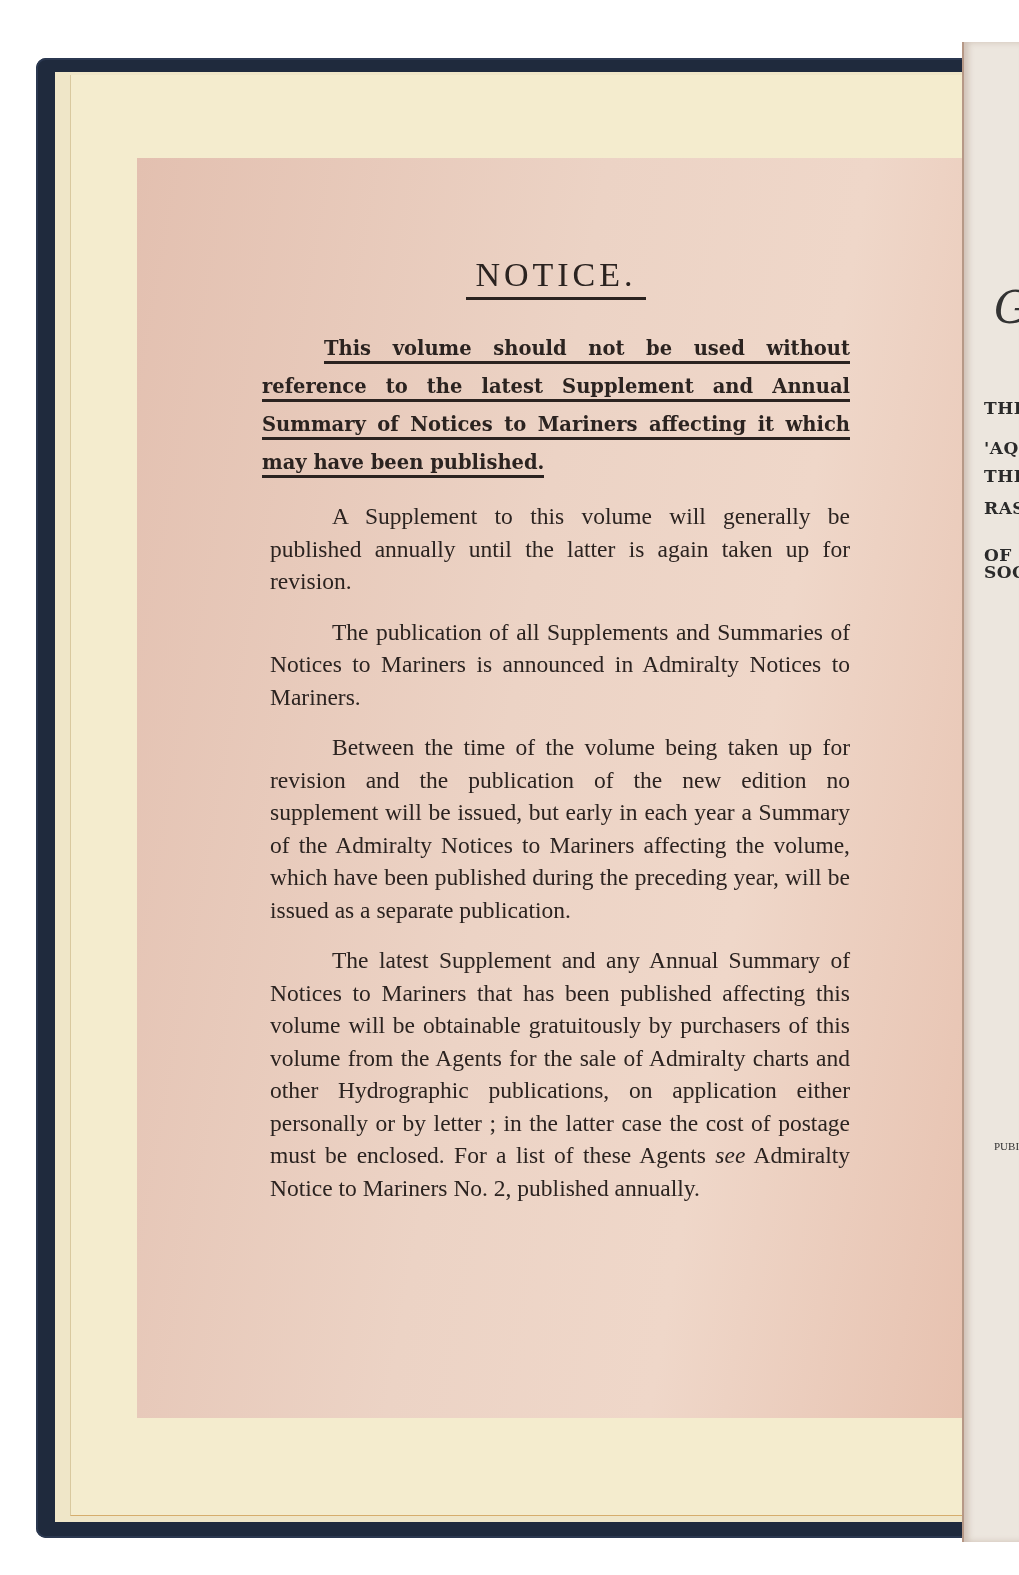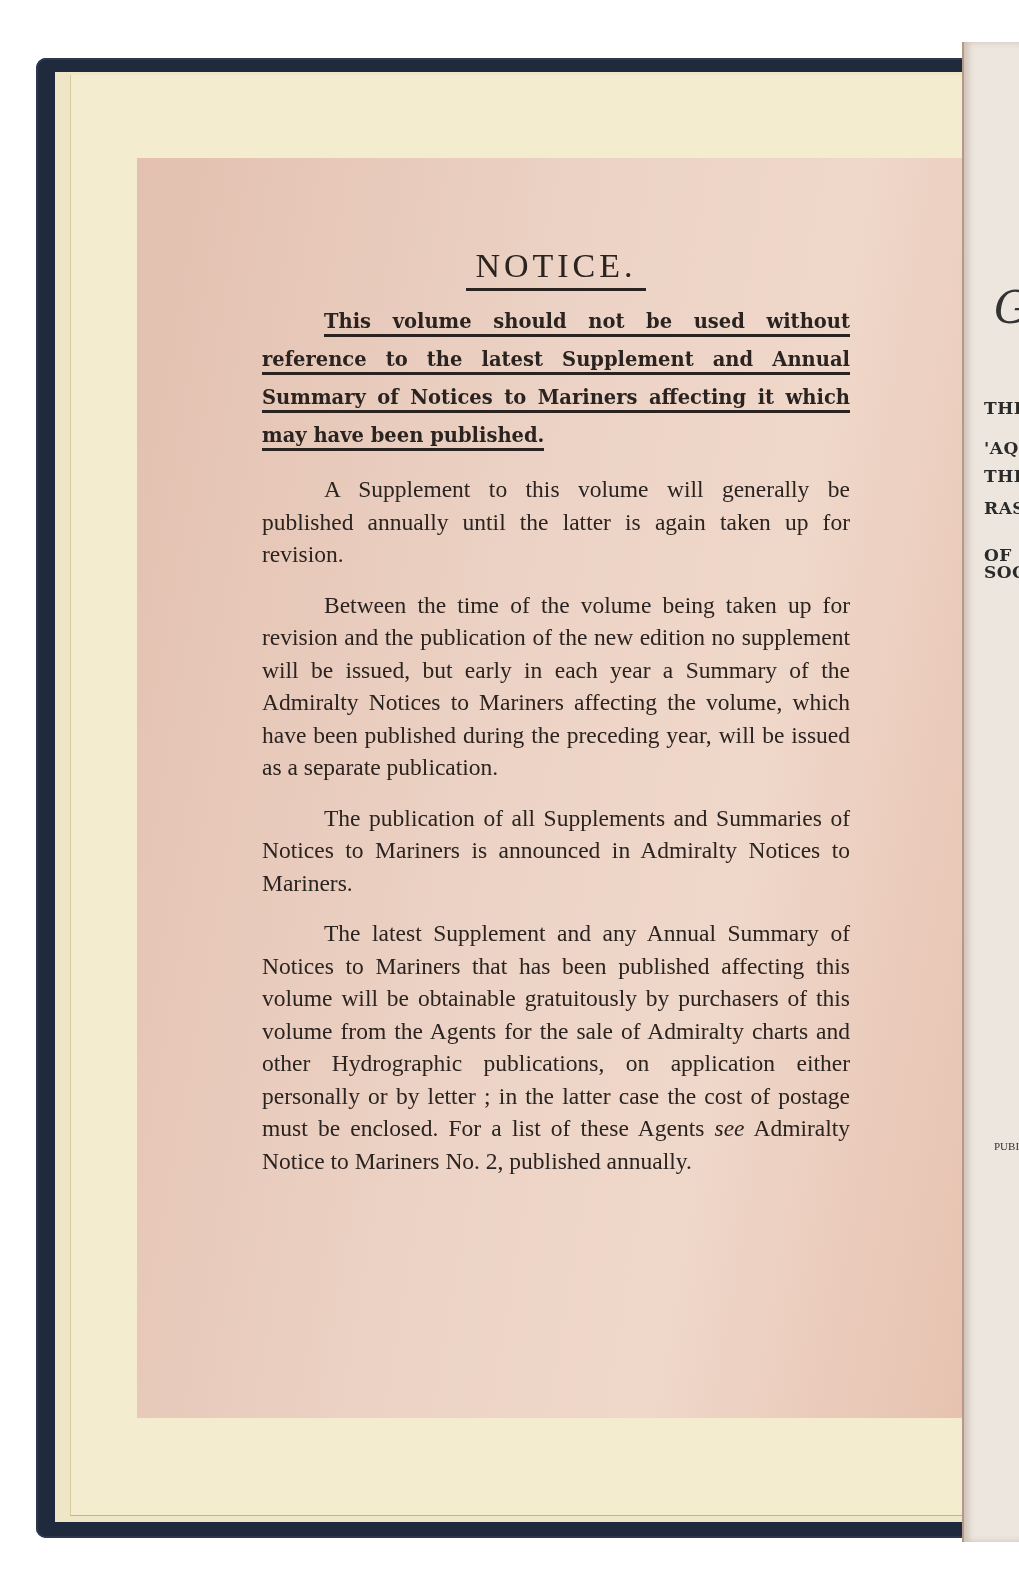--- a/index.html
+++ b/index.html
@@ -27,25 +27,25 @@
     background:#ece6de; border-left:2px solid #b69886;
     box-shadow: inset 4px 0 6px rgba(120,80,60,0.25);
   }
   .facing-text { position:absolute; left:20px; font-family:"DejaVu Serif", serif; color:#2a2a2a; font-size:17px; white-space:nowrap; letter-spacing:0.5px;font-weight:bold; }
   .facing-big { position:absolute; left:30px; top:240px; font-family:"DejaVu Serif", serif; font-style:italic; font-size:44px; color:#333; }
   .facing-pub { position:absolute; left:30px; top:1098px; font-family:Liberation Serif, serif; font-size:11px; color:#333; }
 
   .content { position:absolute; left:262px; top:245px; width:588px; font-family:"Liberation Serif", serif; color:#2b2320; }
   .title {
     text-align:center; font-size:34px; letter-spacing:4px; font-weight:normal;
-    margin:1px auto; width:180px; border-bottom:3px solid #2b2320; padding-bottom:2px; line-height:40px;
+    margin:10px auto; width:180px; border-bottom:3px solid #2b2320; padding-bottom:2px; line-height:40px;
   }
-  .warning { margin-top:12px; font-family:"DejaVu Serif", serif; font-weight:bold; font-size:19.5px; line-height:38px; text-align:justify; text-align-last:left; }
+  .warning { margin-top:30px; font-family:"DejaVu Serif", serif; font-weight:bold; font-size:19.5px; line-height:38px; text-align:justify; text-align-last:left; }
   .warning span { border-bottom:3px solid #2b2320; padding-bottom:1px; }
-  .para { font-size:23.5px; line-height:32.5px; text-align:justify; text-indent:62px; margin:18px 0 0 0; }
+  .para { font-size:23.5px; line-height:32.5px; text-align:justify; text-indent:62px; margin:18px 0 0 8px; }
   .para i { font-style:italic; }
 </style>
 </head>
 <body>
 
 <div class="cover"></div>
 <div class="endpaper"></div>
 <div class="leaf"></div>
 
 <div class="facing-page">
@@ -58,16 +58,16 @@
   <div class="facing-text" style="top:520px">SOCC</div>
   <div class="facing-pub">PUBI</div>
 </div>
 
 <div class="notice-slip"></div>
 
 <div class="content">
   <div class="title">NOTICE.</div>
   <div class="warning" style="text-indent:62px"><span>This volume should not be used without reference to the latest Supplement and Annual Summary of Notices to Mariners affecting it which may have been published.</span></div>
   <p class="para">A Supplement to this volume will generally be published annually until the latter is again taken up for revision.</p>
+  <p class="para">The publication of all Supplements and Summaries of Notices to Mariners is announced in Admiralty Notices to Mariners.</p>
   <p class="para">Between the time of the volume being taken up for revision and the publication of the new edition no supplement will be issued, but early in each year a Summary of the Admiralty Notices to Mariners affecting the volume, which have been published during the preceding year, will be issued as a separate publication.</p>
-  <p class="para">The publication of all Supplements and Summaries of Notices to Mariners is announced in Admiralty Notices to Mariners.</p>
   <p class="para"><span>The latest Supplement and any Annual Summary of Notices to Mariners that has been published affecting this volume will be obtainable gratuitously by purchasers of this volume from the Agents for the sale of Admiralty charts and other Hydrographic publications, on application either personally or by letter ; in the latter case the cost of postage must be enclosed.  For a list of these Agents</span> <i>see</i><span> Admiralty Notice to Mariners No. 2, published annually.</span></p>
 </div>
 
 </body></html>

